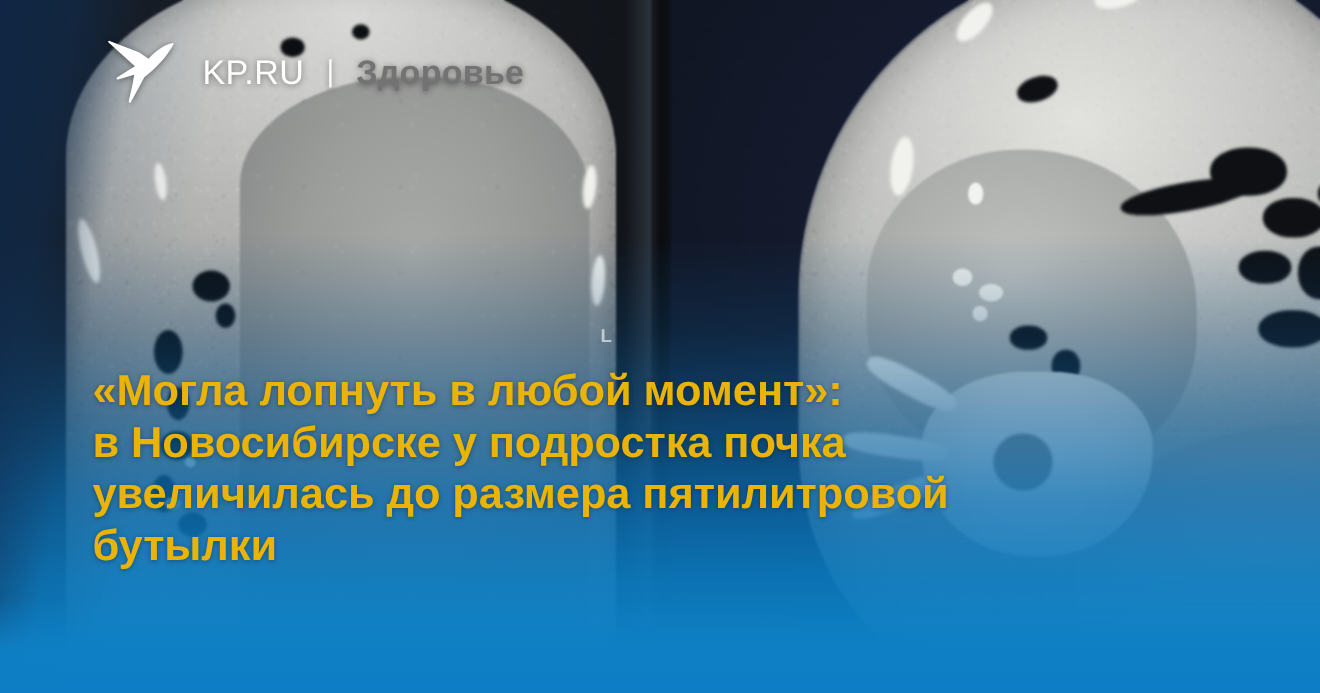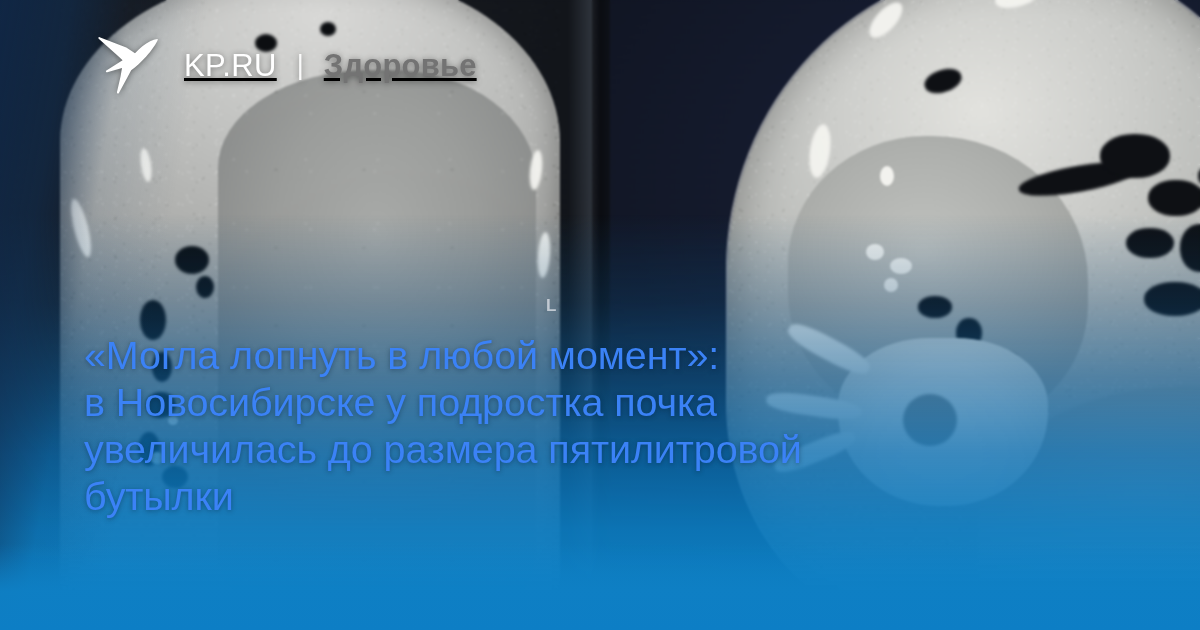--- a/index.html
+++ b/index.html
@@ -217,29 +217,29 @@
     white-space:nowrap;
   }
   .sep {
     margin:0 20px; color:#fff; font-size:27px; opacity:.92;
     font-weight:300; line-height:1;
   }
   .rubric {
     color:#737373; font-size:31px; font-weight:700; line-height:1;
     letter-spacing:.2px; white-space:nowrap;
   }
-  .logo-row { display:flex; align-items:center;text-decoration:underline; }
+  .logo-row { display:flex; align-items:center; }
 
   
   .headline {
     position:absolute; left:84px; top:332px; z-index:31;
     width:1010px;
-    color:#3b82f6;
+    color:#eab308;
     font-size:39.5px;
-    font-weight:400;
+    font-weight:700;
     line-height:47px;
     letter-spacing:-.1px;
     text-shadow:0 1px 5px rgba(6,30,56,.45);
   }
   .headline .ln { display:block; white-space:nowrap; }
 
   
   .marker-l {
     position:absolute; left:546px; top:296px; z-index:20;
     color:#d9dde4; font-size:17px; font-weight:700;

